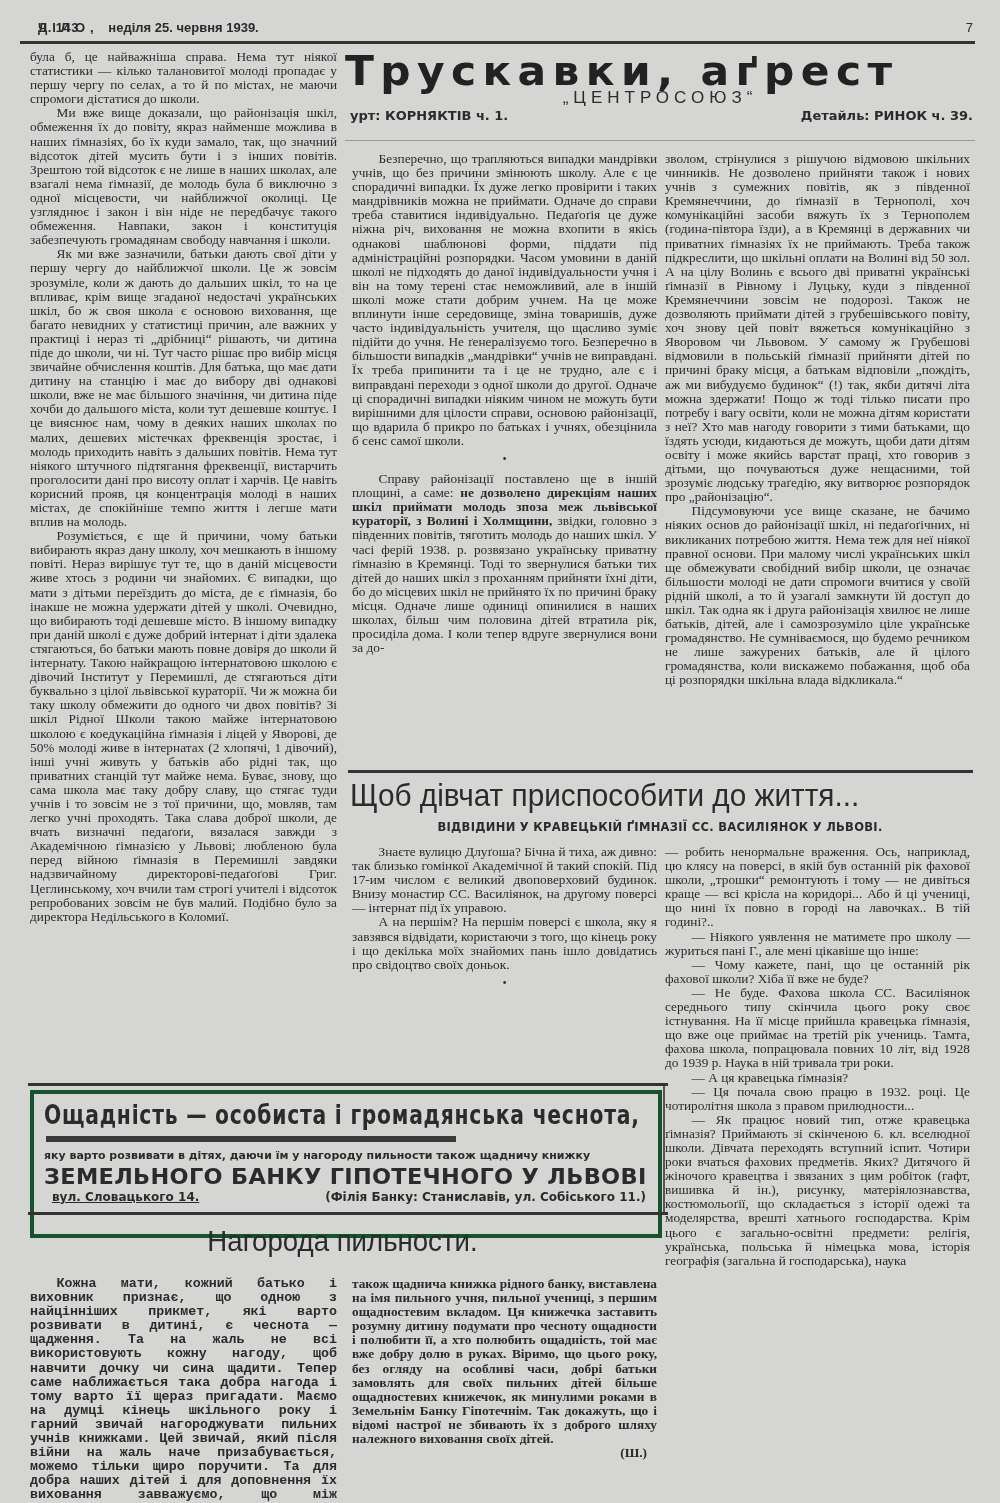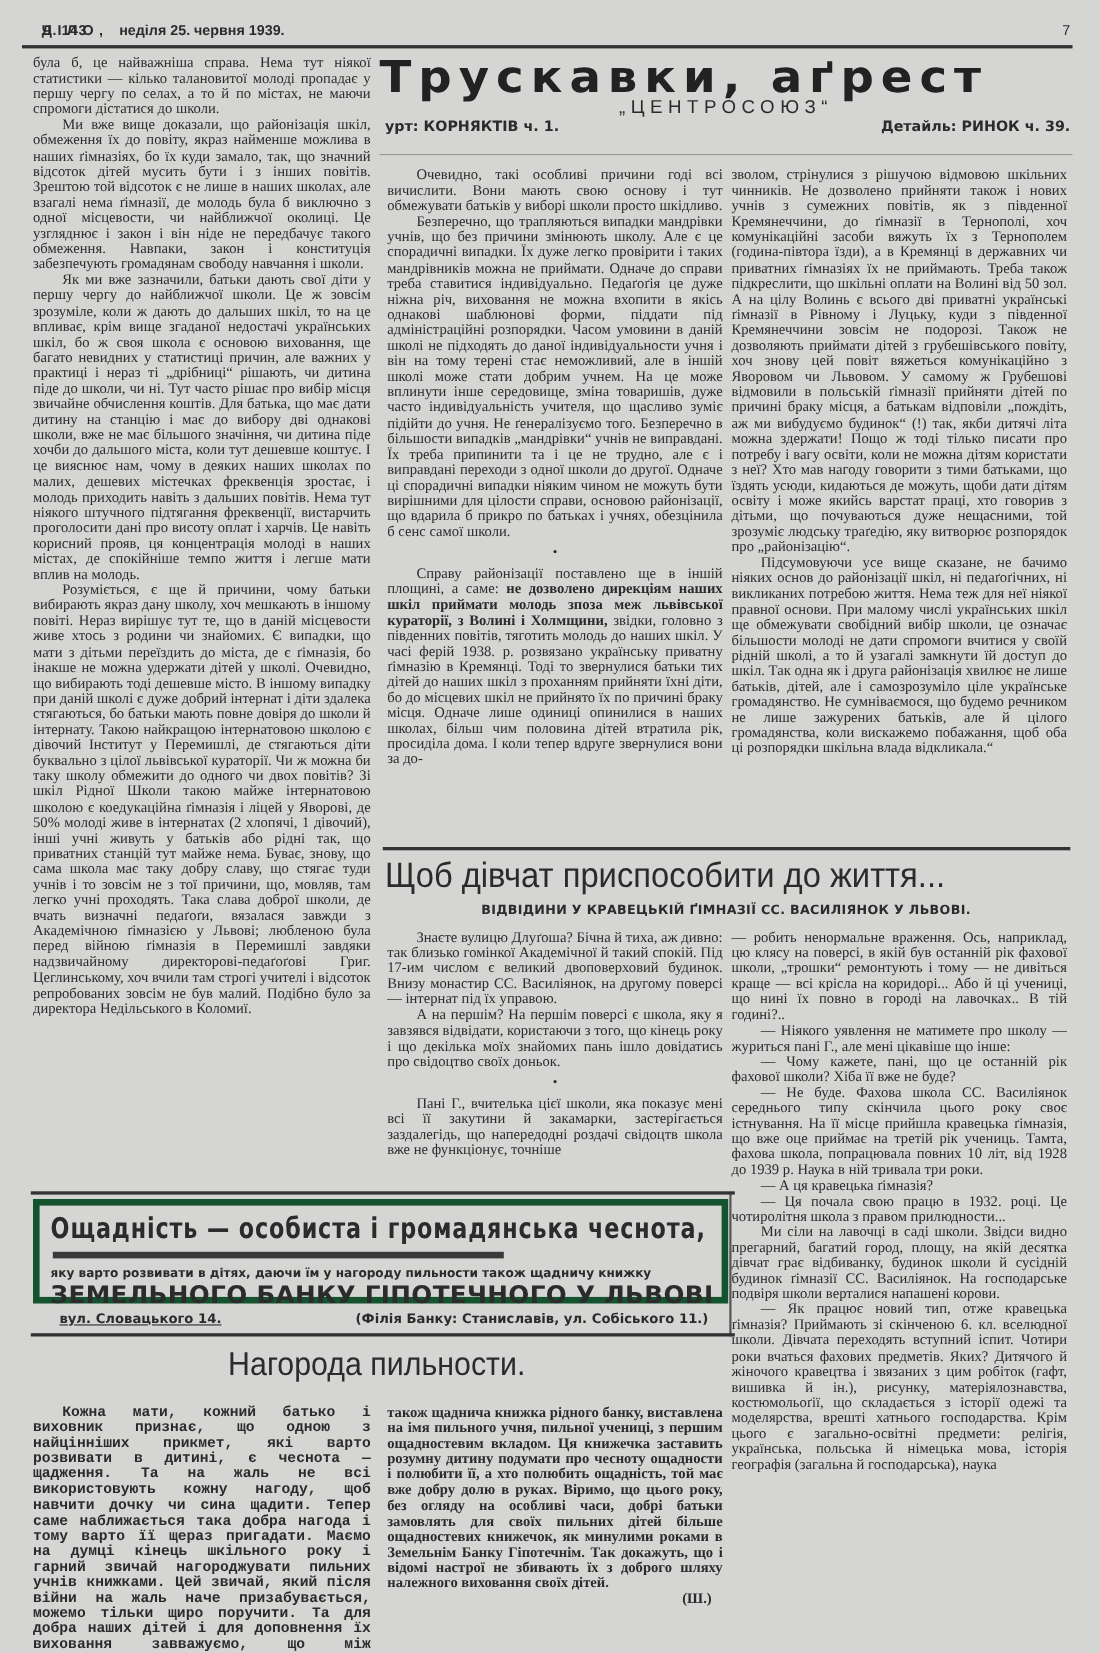--- a/index.html
+++ b/index.html
@@ -43,21 +43,21 @@
   .a2-head { left: 350px; top: 775px; width: 625px; font-family: "Liberation Sans", sans-serif; font-size: 32px; line-height: 40px; white-space: nowrap; transform: scaleX(0.93); transform-origin: left; }
   .a2-sub { left: 350px; top: 820px; width: 620px; text-align: center; font-family: "DejaVu Sans", sans-serif; font-weight: bold; font-size: 11.5px; letter-spacing: 0.3px; }
   #a2-col1 { left: 352px; top: 845px; width: 305px; }
   #a2-col2 { left: 665px; top: 845px; width: 305px; }
 
   
   .vrule-bottom { left: 663px; top: 1085px; width: 2px; height: 130px; background: #555; }
 
   
   .bank-outer-top { left: 28px; top: 1083px; width: 640px; height: 3px; background: #333; }
-  .bank-box { left: 30px; top: 1090px; width: 632px; height: 95px; border: 6px solid #14532d; }
+  .bank-box { left: 30px; top: 1090px; width: 632px; height: 148px; border: 4px solid #14532d; }
   .bank-outer-bot { left: 28px; top: 1212px; width: 640px; height: 3px; background: #333; }
   .bank-slogan { position:absolute; left: 10px; top: 6px; font-family: "DejaVu Sans", sans-serif; font-weight: bold; font-size: 26px; line-height: 30px; transform: scaleX(0.78); transform-origin: left; white-space: nowrap; letter-spacing: 1px; }
   .bank-bar { position:absolute; left: 12px; top: 42px; width: 410px; height: 6px; background: #3a3a3a; }
   .bank-line1 { position:absolute; left: 10px; top: 55px; font-family: "DejaVu Sans", sans-serif; font-weight: bold; font-size: 11.2px; white-space: nowrap; transform: scaleX(0.98); transform-origin: left; }
   .bank-name { position:absolute; left: 10px; top: 70px; font-family: "DejaVu Sans", sans-serif; font-weight: bold; font-size: 22px; white-space: nowrap; letter-spacing: 0.3px; transform: scaleX(1.02); transform-origin: left; }
   .bank-addr { position:absolute; left: 18px; top: 96px; font-family: "DejaVu Sans", sans-serif; font-weight: bold; font-size: 12px; text-decoration: underline; }
   .bank-branch { position:absolute; right: 12px; top: 96px; font-family: "DejaVu Sans", sans-serif; font-weight: bold; font-size: 12px; }
 
   
   .a3-head { left: 30px; top: 1222px; width: 625px; text-align: center; font-family: "Liberation Sans", sans-serif; font-size: 30px; line-height: 38px; transform: scaleX(0.92); }
@@ -87,52 +87,47 @@
 <div class="abs ad-top-rule"></div>
 
 <div class="abs col" id="col-left">
     <p class="noind">була б, це найважніша справа. Нема тут ніякої статистики — кілько таланови­тої молоді пропадає у першу чергу по селах, а то й по містах, не маючи спромоги дістатися до школи.</p>
     <p>Ми вже вище доказали, що районізація шкіл, обмеження їх до повіту, якраз найменше можлива в наших ґімназіях, бо їх куди замало, так, що значний відсоток дітей мусить бути і з інших повітів. Зрештою той відсоток є не лише в наших школах, але взагалі нема ґімназії, де молодь була б виключно з одної місцевости, чи найближчої околиці. Це узгляднює і закон і він ніде не передбачує такого обмеження. Навпаки, закон і конституція забезпечують громадянам свободу навчання і школи.</p>
     <p>Як ми вже зазначили, батьки дають свої діти у першу чергу до найближчої школи. Це ж зовсім зрозуміле, коли ж дають до дальших шкіл, то на це впливає, крім вище згаданої недостачі українських шкіл, бо ж своя школа є основою виховання, ще багато невидних у статистиці причин, але важних у практиці і нераз ті „дрібниці“ рішають, чи дитина піде до школи, чи ні. Тут часто рішає про вибір місця звичайне обчислення коштів. Для батька, що має дати дитину на станцію і має до вибору дві однакові школи, вже не має більшого значіння, чи дитина піде хочби до дальшого міста, коли тут дешевше коштує. І це виясню­є нам, чому в деяких наших школах по малих, дешевих містечках фреквенція зростає, і молодь приходить навіть з дальших повітів. Нема тут ніякого штучного підтягання фреквенції, вистарчить проголосити дані про висоту оплат і харчів. Це навіть корисний прояв, ця концентрація молоді в наших містах, де спокійніше темпо життя і легше мати вплив на молодь.</p>
     <p>Розуміється, є ще й причини, чому батьки вибирають якраз дану школу, хоч мешкають в іншому повіті. Нераз вирішує тут те, що в даній місцевости живе хтось з родини чи знайомих. Є випадки, що мати з дітьми переїздить до міста, де є ґімназія, бо інакше не можна удержати дітей у школі. Очевидно, що вибирають тоді дешевше місто. В іншому випадку при даній школі є дуже добрий інтернат і діти здалека стягаються, бо батьки мають повне довіря до школи й інтернату. Такою найкращою інтернатовою школою є дівочий Інститут у Перемишлі, де стягаються діти буквально з цілої львівської кураторії. Чи ж можна би таку школу обмежити до одного чи двох повітів? Зі шкіл Рідної Школи такою майже інтернатовою школою є коедукаційна ґімназія і ліцей у Яворові, де 50% молоді живе в інтернатах (2 хлопячі, 1 дівочий), інші учні живуть у батьків або рідні так, що приватних станцій тут майже нема. Буває, знову, що сама школа має таку добру славу, що стягає туди учнів і то зовсім не з тої причини, що, мовляв, там легко учні проходять. Така слава доброї школи, де вчать визначні педаґоґи, вязалася завжди з Академічною ґімназією у Львові; любленою була перед війною ґімназія в Перемишлі завдяки надзвичайному директорові-педаґоґові Григ. Цеглинському, хоч вчили там строгі учителі і відсоток репробованих зовсім не був малий. Подібно було за директора Недільського в Коломиї.</p>
   </div>
 <div class="abs col" id="col-mid">
   <div id="mid-paras">
-      <p>Очевидно, такі особливі причини годі всі вичислити. Вони мають свою основу і тут обмежувати батьків у виборі школи просто шкідливо.</p>
       <p>Безперечно, що трапляються випадки мандрівки учнів, що без причини змінюють школу. Але є це спорадичні випадки. Їх дуже легко провірити і таких мандрівників можна не приймати. Одначе до справи треба ставитися індивідуально. Педаґоґія це дуже ніжна річ, виховання не можна вхопити в якісь однакові шаблюнові форми, піддати під адміністраційні розпорядки. Часом умовини в даній школі не підходять до даної індивідуальности учня і він на тому терені стає неможливий, але в іншій школі може стати добрим учнем. На це може вплинути інше середовище, зміна товаришів, дуже часто індивідуальність учителя, що щасливо зуміє підійти до учня. Не ґенералізуємо того. Безперечно в більшости випадків „мандрівки“ учнів не виправдані. Їх треба припинити та і це не трудно, але є і виправдані переходи з одної школи до другої. Одначе ці спорадичні випадки ніяким чином не можуть бути вирішними для цілости справи, основою районізації, що вдарила б прикро по батьках і учнях, обезцінила б сенс самої школи.</p>
     </div>
   <p class="star">•</p>
   <p><span>Справу районізації поставлено ще в іншій площині, а саме: </span><b>не дозволено дирекціям наших шкіл приймати молодь зпоза меж львівської кураторії, з Волині і Холмщини,</b><span> звідки, головно з південних повітів, тяготить молодь до наших шкіл. У часі ферій 1938. р. розвязано українську приватну ґімназію в Кремянці. Тоді то звернулися батьки тих дітей до наших шкіл з проханням прийняти їхні діти, бо до місцевих шкіл не прийнято їх по причині браку місця. Одначе лише одиниці опинилися в наших школах, більш чим половина дітей втратила рік, просиділа дома. І коли тепер вдруге звернулися вони за до-</span></p>
 </div>
 <div class="abs col" id="col-right">
     <p class="noind">зволом, стрінулися з рішучою відмовою шкільних чинників. Не дозволено прийняти також і нових учнів з сумежних повітів, як з південної Кремянеччини, до ґімназії в Тернополі, хоч комунікаційні засоби вяжуть їх з Тернополем (година-півтора їзди), а в Кремянці в державних чи приватних ґімназіях їх не приймають. Треба також підкреслити, що шкільні оплати на Волині від 50 зол. А на цілу Волинь є всього дві приватні українські ґімназії в Рівному і Луцьку, куди з південної Кремянеччини зовсім не подорозі. Також не дозволяють приймати дітей з грубешівського повіту, хоч знову цей повіт вяжеться комунікаційно з Яворовом чи Львовом. У самому ж Грубешові відмовили в польській ґімназії прийняти дітей по причині браку місця, а батькам відповіли „пождіть, аж ми вибудуємо будинок“ (!) так, якби дитячі літа можна здержати! Пощо ж тоді тілько писати про потребу і вагу освіти, коли не можна дітям користати з неї? Хто мав нагоду говорити з тими батьками, що їздять усюди, кидаються де можуть, щоби дати дітям освіту і може якийсь варстат праці, хто говорив з дітьми, що почуваються дуже нещасними, той зрозуміє людську траґедію, яку витворює розпорядок про „районізацію“.</p>
     <p>Підсумовуючи усе вище сказане, не бачимо ніяких основ до районізації шкіл, ні педаґоґічних, ні викликаних потребою життя. Нема теж для неї ніякої правної основи. При малому числі українських шкіл ще обмежувати свобідний вибір школи, це означає більшости молоді не дати спромоги вчитися у своїй рідній школі, а то й узагалі замкнути їй доступ до шкіл. Так одна як і друга районізація хвилює не лише батьків, дітей, але і самозрозуміло ціле українське громадянство. Не сумніваємося, що будемо речником не лише зажурених батьків, але й цілого громадянства, коли вискажемо побажання, щоб оба ці розпорядки шкільна влада відкликала.“</p>
   </div>
 
 <div class="abs a2-rule"></div>
 <div class="abs a2-head">Щоб дівчат приспособити до життя...</div>
 <div class="abs a2-sub">ВІДВІДИНИ У КРАВЕЦЬКІЙ ҐІМНАЗІЇ СС. ВАСИЛІЯНОК У ЛЬВОВІ.</div>
 <div class="abs col" id="a2-col1">
   <div id="a2c1-paras">
       <p>Знаєте вулицю Длуґоша? Бічна й тиха, аж дивно: так близько гомінкої Академічної й такий спокій. Під 17-им числом є великий двоповерховий будинок. Внизу монастир СС. Василіянок, на другому поверсі — інтернат під їх управою.</p>
       <p>А на першім? На першім поверсі є школа, яку я завзявся відвідати, користаючи з того, що кінець року і що декілька моїх знайомих пань ішло довідатись про свідоцтво своїх доньок.</p>
     </div>
   <p class="star">•</p>
-  <div id="a2c1-after">
-      <p>Пані Г., вчителька цієї школи, яка показує мені всі її закутини й закамарки, застерігається заздалегідь, що напередодні роздачі свідоцтв школа вже не функціонує, точніше</p>
-    </div>
 </div>
 <div class="abs col" id="a2-col2">
     <p class="noind">— робить ненормальне враження. Ось, наприклад, цю клясу на поверсі, в якій був останній рік фахової школи, „трошки“ ремонтують і тому — не дивіться краще — всі крісла на коридорі... Або й ці учениці, що нині їх повно в городі на лавочках.. В тій годині?..</p>
     <p>— Ніякого уявлення не матимете про школу — журиться пані Г., але мені цікавіше що інше:</p>
     <p>— Чому кажете, пані, що це останній рік фахової школи? Хіба її вже не буде?</p>
     <p>— Не буде. Фахова школа СС. Василіянок середнього типу скінчила цього року своє істнування. На її місце прийшла кравецька ґімназія, що вже оце приймає на третій рік учениць. Тамта, фахова школа, попрацювала повних 10 літ, від 1928 до 1939 р. Наука в ній тривала три роки.</p>
     <p>— А ця кравецька ґімназія?</p>
     <p>— Ця почала свою працю в 1932. році. Це чотиролітня школа з правом прилюдности...</p>
-    <p>Ми сіли на лавочці в саді школи. Звідси видно прегарний, багатий город, площу, на якій десятка дівчат грає відбиванку, будинок школи й сусідній будинок ґімназії СС. Василіянок. На господарське подвіря школи верталися напашені корови.</p>
     <p>— Як працює новий тип, отже кравецька ґімназія? Приймають зі скінченою 6. кл. вселюдної школи. Дівчата переходять вступний іспит. Чотири роки вчаться фахових предметів. Яких? Дитячого й жіночого кравецтва і звязаних з цим робіток (гафт, вишивка й ін.), рисунку, матеріялознавства, костюмольоґії, що складається з історії одежі та моделярства, врешті хатнього господарства. Крім цього є загально-освітні предмети: релігія, українська, польська й німецька мова, історія географія (загальна й господарська), наука</p>
   </div>
 <div class="abs vrule-bottom"></div>
 
 <div class="abs bank-outer-top"></div>
 <div class="abs bank-box">
   <div class="bank-slogan">Ощадність — особиста і громадянська чеснота,</div>
   <div class="bank-bar"></div>
   <div class="bank-line1">яку варто розвивати в дітях, даючи їм у нагороду пильности також щадничу книжку</div>
   <div class="bank-name">ЗЕМЕЛЬНОГО БАНКУ ГІПОТЕЧНОГО У ЛЬВОВІ</div>

